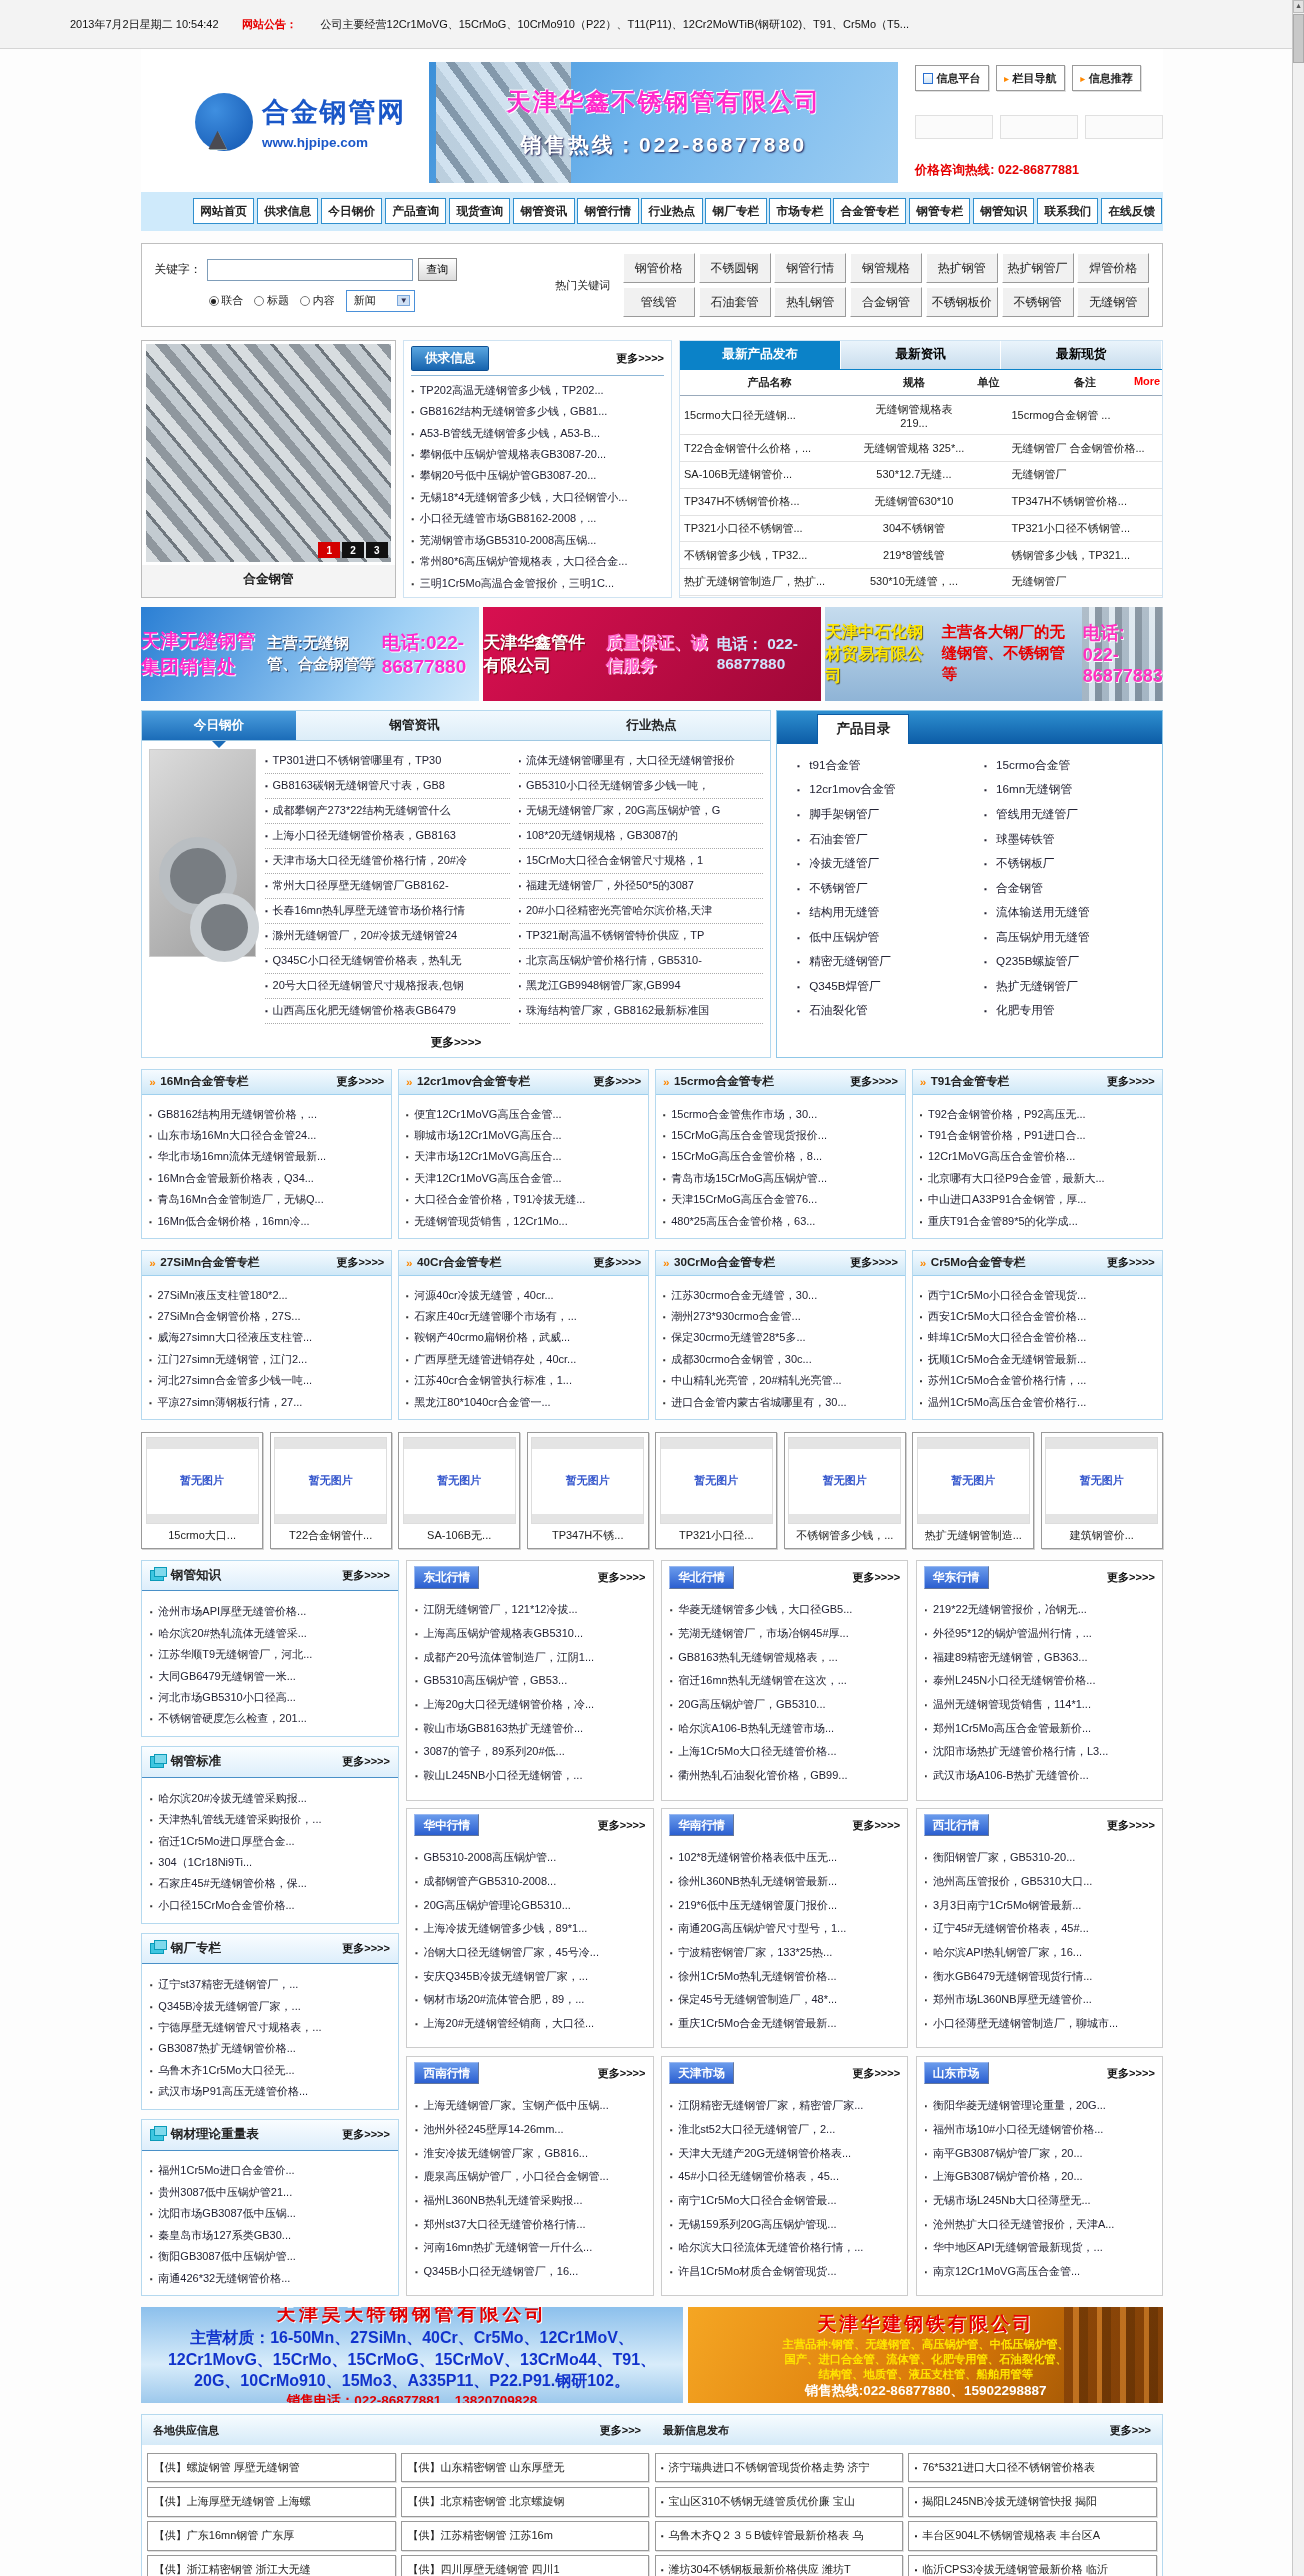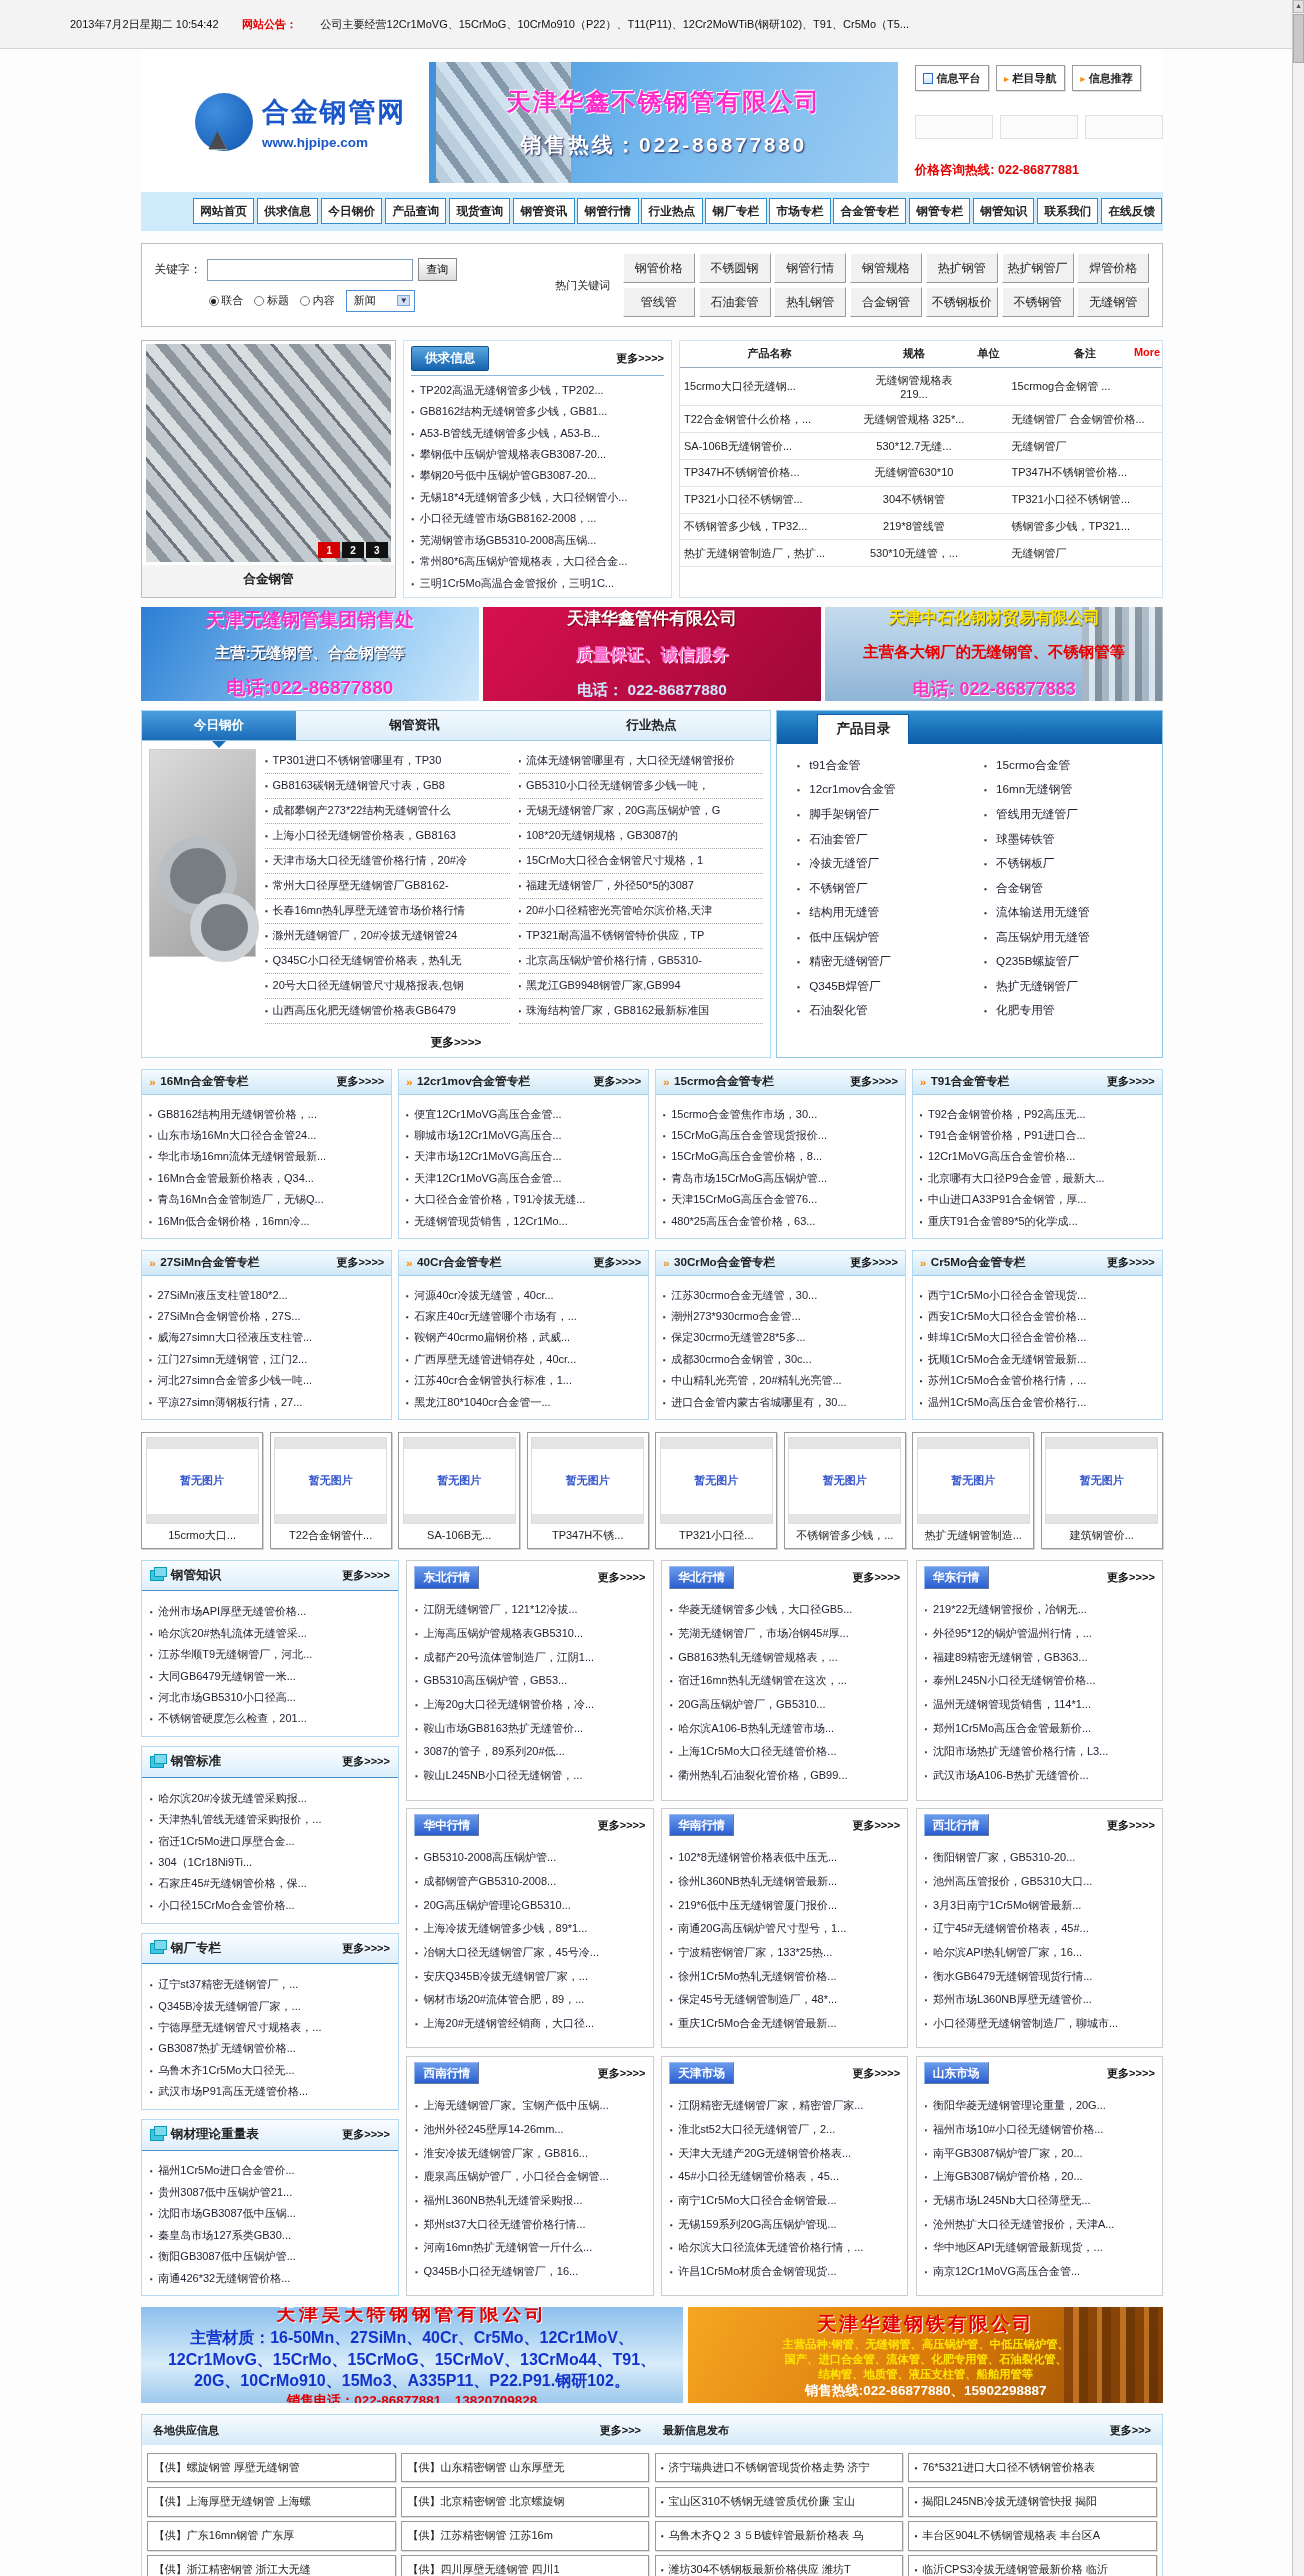--- a/index.html
+++ b/index.html
@@ -73,21 +73,21 @@
   .tab { flex:1; text-align:center; font-size:12.6px; font-weight:bold; padding:5.4px 0; background:linear-gradient(#eaf4fb,#c9dded); color:#000; cursor:pointer; border-right:0.9px solid #fff; }
   .tab.active { background:#0b82c8; color:#fff; }
   .lt-row { display:flex; border-bottom:0.9px solid #e2e2e2; align-items:center; }
   .lt-row.hdr { font-weight:bold; font-size:11.7px; border-bottom:0.9px solid #9ab; }
   .lt-row > div { padding:5.4px 3.6px; font-size:11px; }
   .c-name { width:37%; } .c-spec { width:23%; text-align:center; } .c-unit { width:8%; text-align:center; } .c-note { width:32%; position:relative; }
   .more-red { color:#ff0000; font-weight:bold; position:absolute; right:1.8px; top:5.4px; font-size:11px; cursor:pointer; }
 
   
   .adsrow { display:flex; gap:4.5px; margin-top:9px; height:94px; }
-  .ad { flex:1; display:flex; flex-direction:column; align-items:center; justify-content:space-between; gap:4.5px; cursor:pointer; position:relative; overflow:hidden; }
+  .ad { flex:1; display:flex; flex-direction:row; align-items:center; justify-content:flex-end; gap:4.5px; cursor:pointer; position:relative; overflow:hidden; }
   .ad1 { background:linear-gradient(120deg,#2b7fd4,#9fd0f5 70%,#cfe8fa); }
   .ad1 .l1 { color:#ff2ccc; font-weight:bold; font-size:19px; text-shadow:0.9px 0.9px 0 #fff; }
   .ad1 .l2 { color:#fff; font-weight:bold; font-size:15.4px; text-shadow:0.9px 0.9px 0.9px #235; }
   .ad1 .l3 { color:#ff2ccc; font-weight:bold; font-size:19px; text-shadow:0.9px 0.9px 0 #fff; }
   .ad2 { background:linear-gradient(130deg,#d81050,#a00838); }
   .ad2 .l1 { color:#fff; font-weight:bold; font-size:17px; text-shadow:0.9px 0.9px 0.9px #600; }
   .ad2 .l2 { color:#ff66cc; font-weight:bold; font-size:17px; text-shadow:0.9px 0.9px 0 #fff; }
   .ad2 .l3 { color:#cfe6ff; font-weight:bold; font-size:15.4px; }
   .ad3 { background:linear-gradient(#c6dcee,#8fb4d6);gap:12px; }
   .ad3::after { content:""; position:absolute; right:0; top:0; width:81px; height:100%;
@@ -319,20 +319,25 @@
           <li>攀钢20号低中压锅炉管GB3087-20...</li>
           <li>无锡18*4无缝钢管多少钱，大口径钢管小...</li>
           <li>小口径无缝管市场GB8162-2008，...</li>
           <li>芜湖钢管市场GB5310-2008高压锅...</li>
           <li>常州80*6高压锅炉管规格表，大口径合金...</li>
           <li>三明1Cr5Mo高温合金管报价，三明1C...</li>
         </ul>
     </div>
 
     <div class="tabsbox">
+      <div class="tabbar">
+        <span class="tab active">最新产品发布</span>
+        <span class="tab">最新资讯</span>
+        <span class="tab">最新现货</span>
+      </div>
       <div class="lt-row hdr">
         <div class="c-name" style="text-align:center">产品名称</div>
         <div class="c-spec">规格</div>
         <div class="c-unit">单位</div>
         <div class="c-note" style="text-align:center"><span>备注</span><span class="more-red">More</span></div>
       </div>
       <div>
 
           <div class="lt-row">
             <div class="c-name">15crmo大口径无缝钢...</div>

